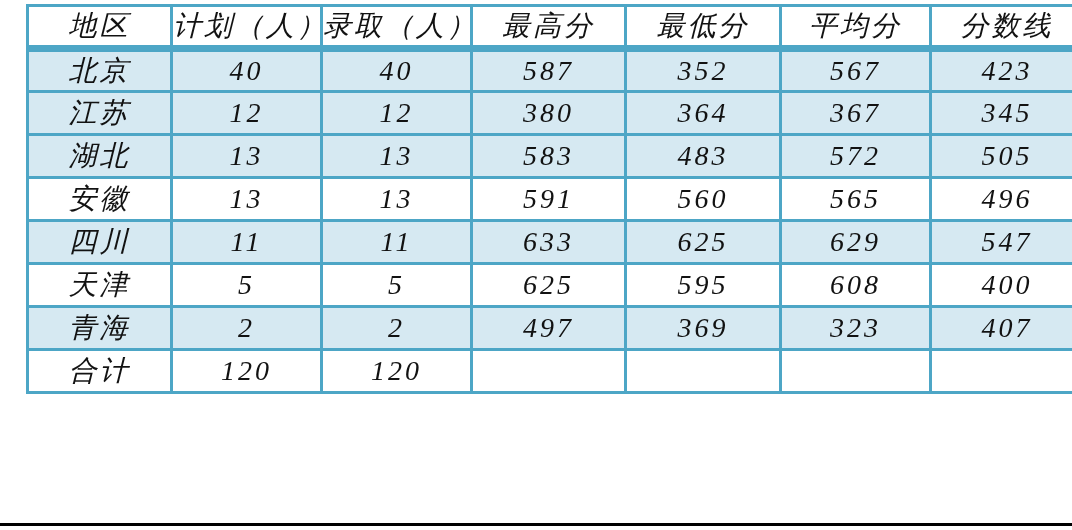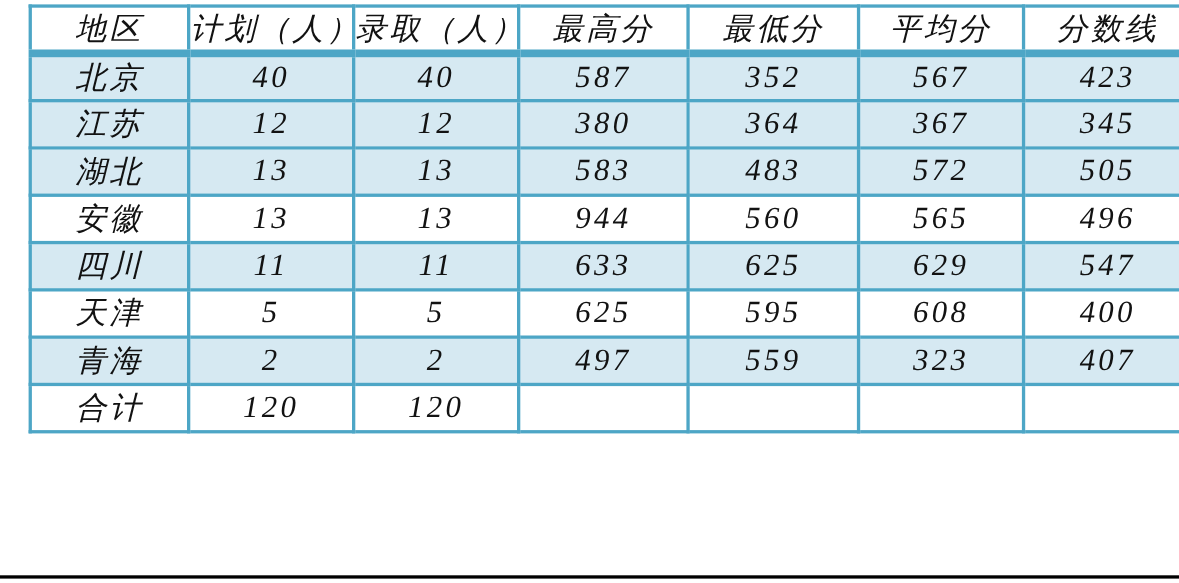--- a/index.html
+++ b/index.html
@@ -106,21 +106,21 @@
           <td>13</td>
           <td>583</td>
           <td>483</td>
           <td>572</td>
           <td>505</td>
         </tr>
         <tr>
           <td>安徽</td>
           <td>13</td>
           <td>13</td>
-          <td>944</td>
+          <td>591</td>
           <td>560</td>
           <td>565</td>
           <td>496</td>
         </tr>
         <tr class="alt">
           <td>四川</td>
           <td>11</td>
           <td>11</td>
           <td>633</td>
           <td>625</td>
@@ -134,21 +134,21 @@
           <td>625</td>
           <td>595</td>
           <td>608</td>
           <td>400</td>
         </tr>
         <tr class="alt">
           <td>青海</td>
           <td>2</td>
           <td>2</td>
           <td>497</td>
-          <td>559</td>
+          <td>369</td>
           <td>323</td>
           <td>407</td>
         </tr>
         <tr>
           <td>合计</td>
           <td>120</td>
           <td>120</td>
           <td></td>
           <td></td>
           <td></td>

